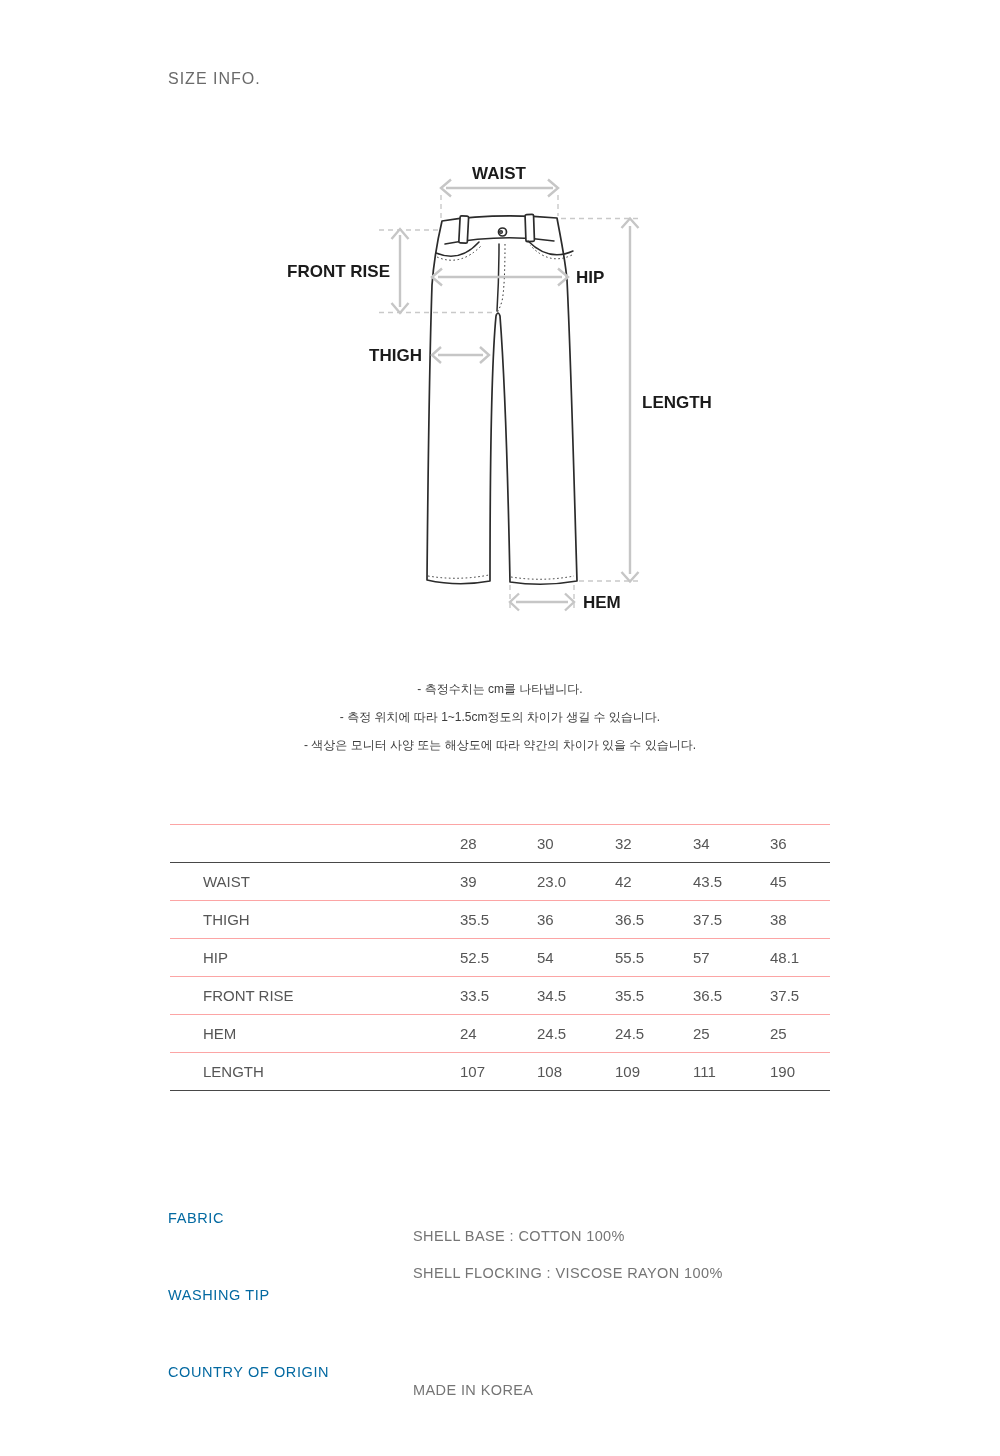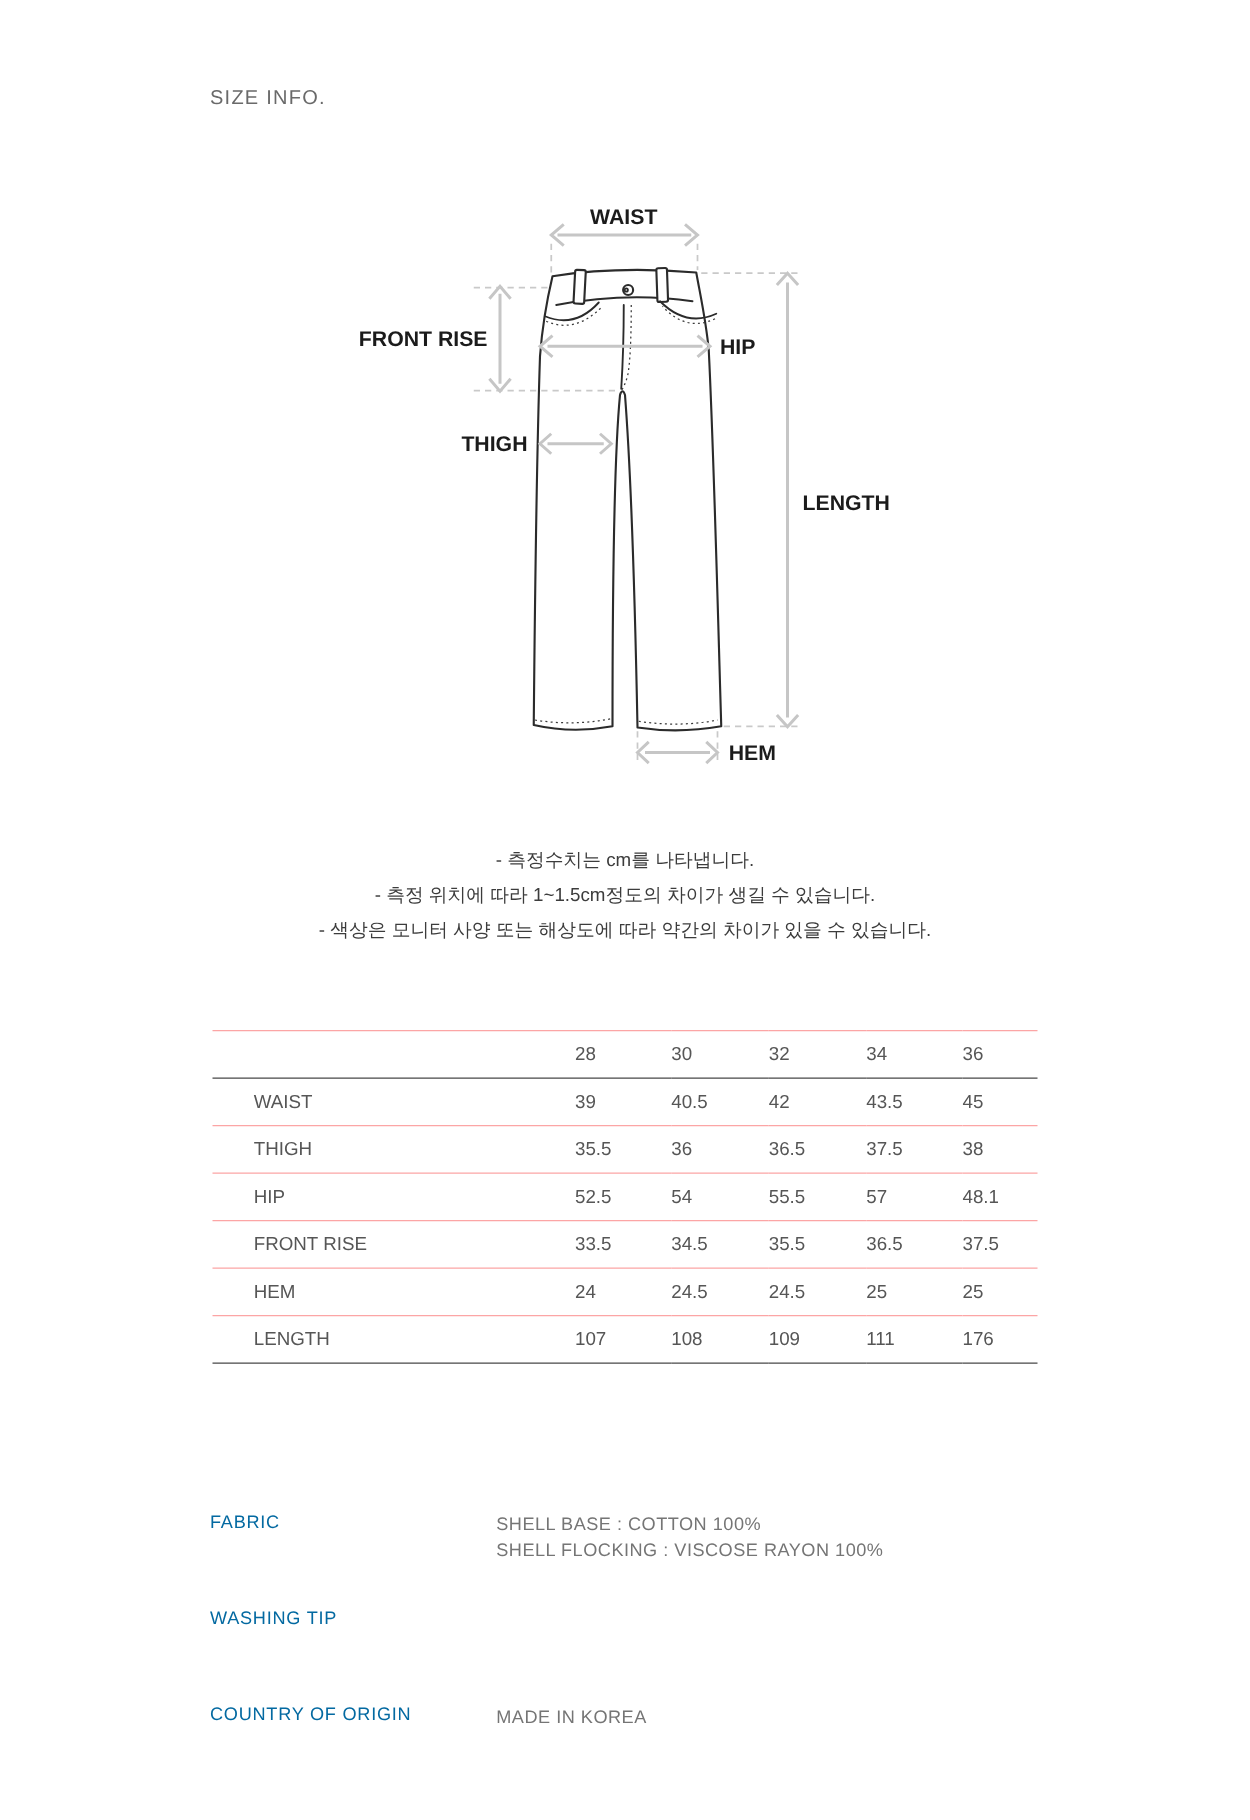--- a/index.html
+++ b/index.html
@@ -16,21 +16,21 @@
   .diagram text{
     font-family:"Liberation Sans", sans-serif;font-weight:700;font-size:17px;fill:#1b1b1b;
   }
   .pants{stroke:#2b2b2b;stroke-width:1.7;fill:#ffffff;stroke-linejoin:round;}
   .pants-line{stroke:#2b2b2b;stroke-width:1.5;fill:none;stroke-linecap:round;}
   .stitch{stroke:#3a3a3a;stroke-width:1;fill:none;stroke-dasharray:1.6 2.6;}
   .guide{stroke:#c9c9c9;stroke-width:1.4;fill:none;stroke-dasharray:5 4;}
   .arrow{stroke:#c6c6c6;stroke-width:2.4;fill:none;}
   .notes{
     position:absolute;left:170px;top:675px;width:660px;text-align:center;
-    font-size:15px;line-height:28px;color:#3c3c3c;
+    font-size:12px;line-height:28px;color:#3c3c3c;
   }
   .notes p{margin:0;}
   table.size-table{
     position:absolute;left:170px;top:824px;width:660px;
     border-collapse:collapse;table-layout:fixed;
     font-size:15px;color:#565656;
   }
   table.size-table th,table.size-table td{
     font-weight:400;text-align:left;height:37px;padding:0;
     border-top:1px solid #fca5a5;vertical-align:middle;
@@ -42,21 +42,21 @@
   .info-row{position:absolute;left:0;width:1000px;}
   .info-label{
     position:absolute;left:168px;top:0;
     font-size:14.5px;letter-spacing:0.6px;color:#0369a1;
   }
   .info-value{
     position:absolute;left:397px;top:0;white-space:nowrap;
   }
   .info-value.en{font-size:14.5px;letter-spacing:0.4px;color:#757575;line-height:21px;}
   .info-value.ko{font-size:15px;color:#3f3f3f;line-height:23px;}
-  .info-value p{margin:0;}
+  .info-value p{margin:16px;}
   .row-fabric{top:1210px;}
   .row-washing{top:1287px;}
   .row-origin{top:1364px;}
 </style>
 </head>
 <body>
 
 <div class="page">
 
   <h1 class="page-title">SIZE INFO.</h1>
@@ -168,21 +168,21 @@
         <th>30</th>
         <th>32</th>
         <th>34</th>
         <th>36</th>
       </tr>
     </thead>
     <tbody>
       <tr>
         <td class="rlabel">WAIST</td>
         <td>39</td>
-        <td>40.5</td>
+        <td>23.0</td>
         <td>42</td>
         <td>43.5</td>
         <td>45</td>
       </tr>
       <tr>
         <td class="rlabel">THIGH</td>
         <td>35.5</td>
         <td>36</td>
         <td>36.5</td>
         <td>37.5</td>
@@ -211,21 +211,21 @@
         <td>24.5</td>
         <td>25</td>
         <td>25</td>
       </tr>
       <tr>
         <td class="rlabel">LENGTH</td>
         <td>107</td>
         <td>108</td>
         <td>109</td>
         <td>111</td>
-        <td>176</td>
+        <td>190</td>
       </tr>
     </tbody>
   </table>
 
   <div class="info-row row-fabric">
     <span class="info-label">FABRIC</span>
     <div class="info-value en">
       <p>SHELL BASE : COTTON 100%</p>
       <p>SHELL FLOCKING : VISCOSE RAYON 100%</p>
     </div>

